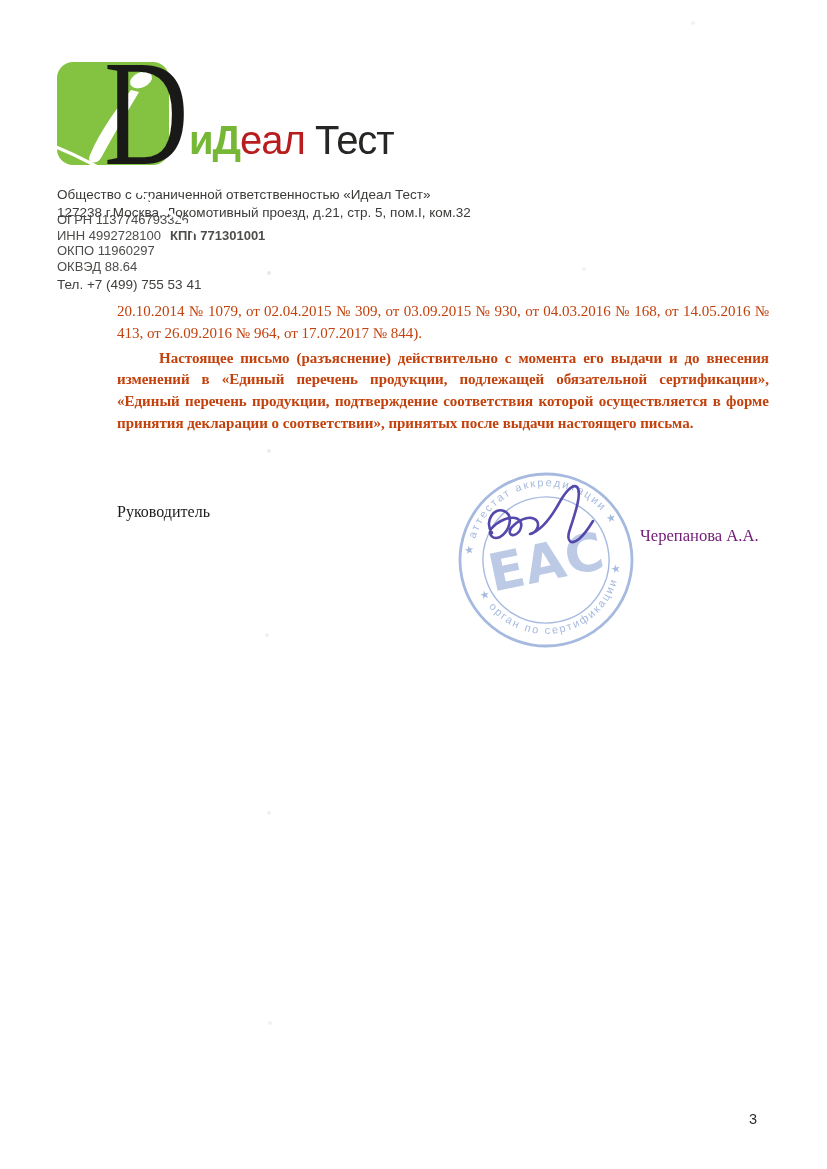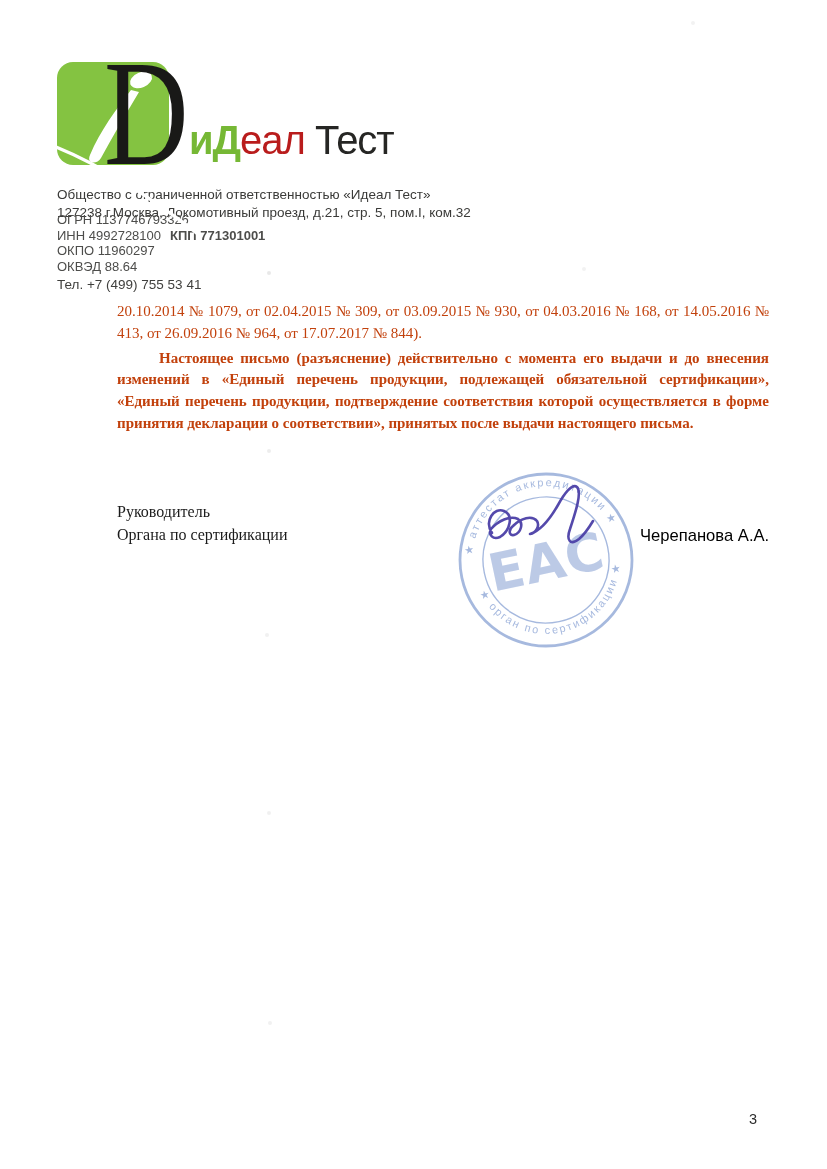--- a/index.html
+++ b/index.html
@@ -69,22 +69,22 @@
 
   
   .sig-titles {
     position: absolute; left: 117px; top: 501px;
     font-family: "Liberation Serif", serif;
     font-size: 16px; line-height: 22.5px;
     color: #1b1b1b;
   }
   .sig-name {
     position: absolute; left: 640px; top: 526px;
-    font-family: Liberation Sans, sans-serif;
-    font-size: 16.6px; color: #000000;
+    font-family: Liberation Serif, serif;
+    font-size: 16.6px; color: #701a75;
     white-space: nowrap;
   }
   .stamp {
     position: absolute; left: 456px; top: 470px;
     width: 180px; height: 180px;
     transform: rotate(-12deg);
     opacity: 0.78;
   }
   .stamp .ring { fill: none; stroke: #8ea6d6; }
   .stamp .arc-text {
@@ -159,21 +159,20 @@
   </div>
   <div class="phone">Тел. +7 (499) 755 53 41</div>
 
   <main class="letter-body">
     <p class="p1">20.10.2014 № 1079, от 02.04.2015 № 309, от 03.09.2015 № 930, от 04.03.2016 № 168, от 14.05.2016 № 413, от 26.09.2016 № 964, от 17.07.2017 № 844).</p>
     <p class="p2">Настоящее письмо (разъяснение) действительно с момента его выдачи и до внесения изменений в «Единый перечень продукции, подлежащей обязательной сертификации», «Единый перечень продукции, подтверждение соответствия которой осуществляется в форме принятия декларации о соответствии», принятых после выдачи настоящего письма.</p>
   </main>
 
   <div class="sig-titles">
     <div>Руководитель</div>
-    <div>Органа по сертификации</div>
   </div>
 
   <svg class="stamp" viewBox="0 0 180 180">
     <defs>
       <path id="arcTop" d="M16,90 A74,74 0 0 1 164,90"></path>
       <path id="arcBot" d="M16,90 A74,74 0 0 0 164,90"></path>
     </defs>
     <circle class="ring" cx="90" cy="90" r="86" stroke-width="2.8"></circle>
     <circle class="ring" cx="90" cy="90" r="63" stroke-width="1.4"></circle>
     <text class="arc-text">

